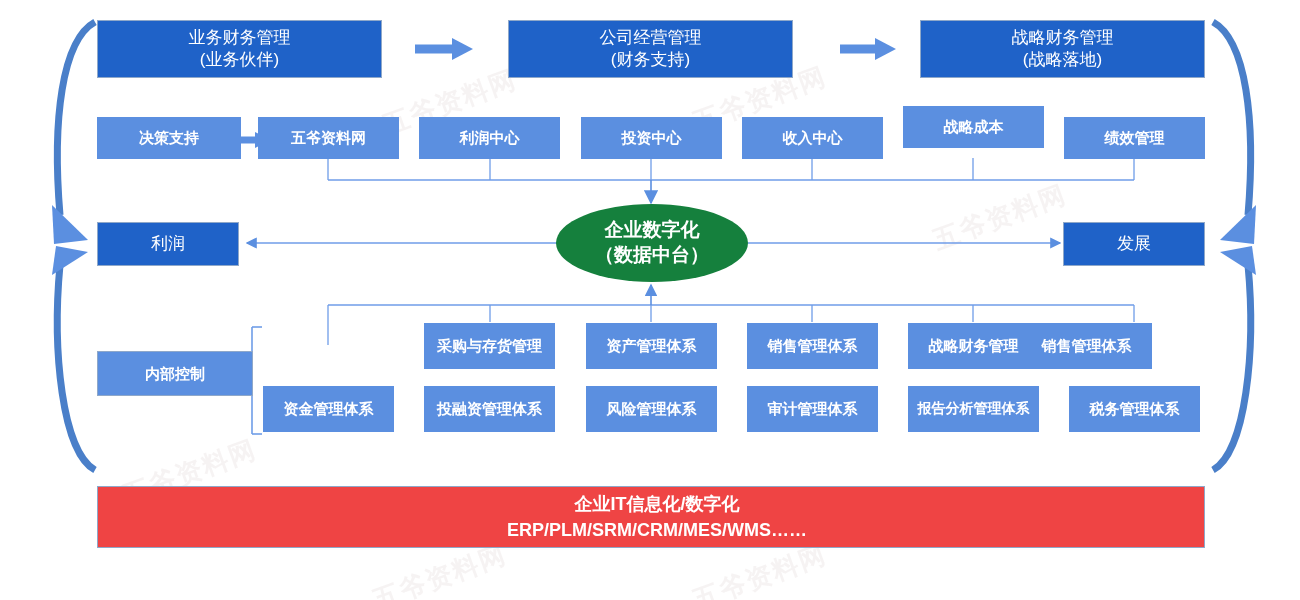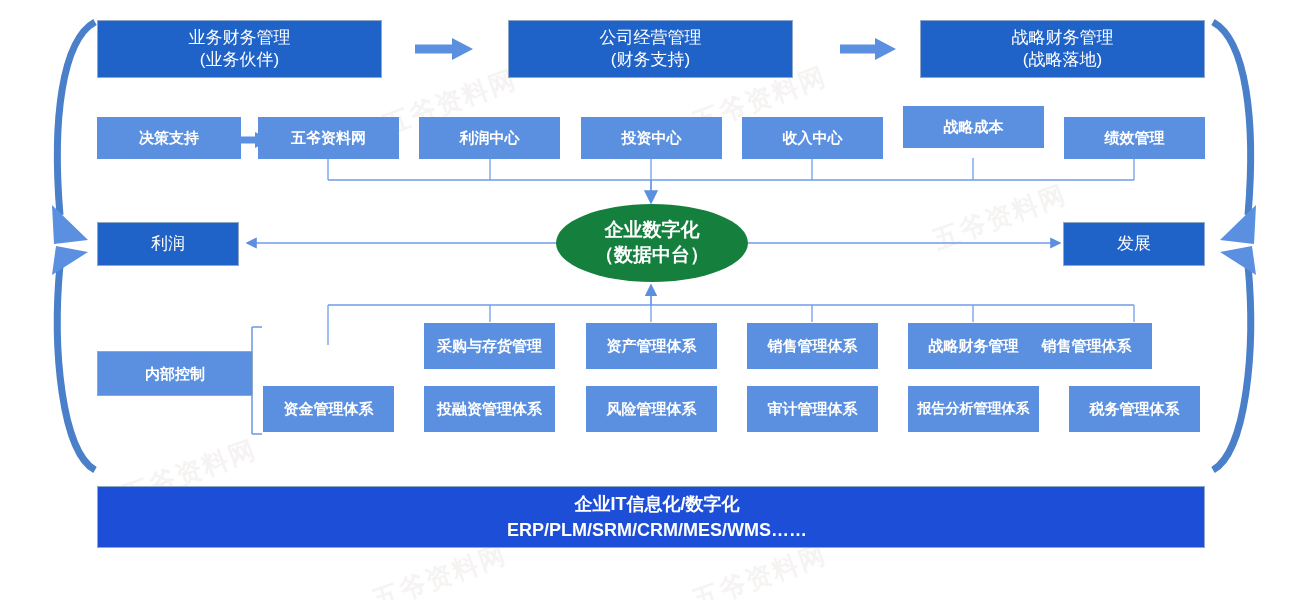--- a/index.html
+++ b/index.html
@@ -14,21 +14,21 @@
   svg.lines{position:absolute;left:0;top:0;width:1300px;height:600px;pointer-events:none;}
   .box{position:absolute;box-sizing:border-box;display:flex;align-items:center;
        justify-content:center;text-align:center;color:#fff;line-height:1.28;}
   .dark{background:#1f62c8;border:1px solid #8fa8c9;}
   .mid {background:#5b8fe0;}
   .head{font-size:17px;font-weight:400;}
   .cell{font-size:15px;font-weight:700;}
   .ellipse{position:absolute;background:#15803d;border-radius:50%;
            display:flex;align-items:center;justify-content:center;text-align:center;
            color:#fff;font-size:19px;font-weight:700;line-height:1.3;}
-  .banner{position:absolute;background:#1d4ed8;border:1px solid #8fa8c9;color:#fff;
+  .banner{position:absolute;background:#ef4444;border:1px solid #8fa8c9;color:#fff;
           display:flex;flex-direction:column;align-items:center;justify-content:center;
           font-size:18px;font-weight:700;line-height:1.45;box-sizing:border-box;padding-left:12px;}
   .l2{white-space:pre;}
 </style>
 </head>
 <body>
 
 <div id="stage">
 
   <div class="wm" style="left:380px;top:85px;">五爷资料网</div>

